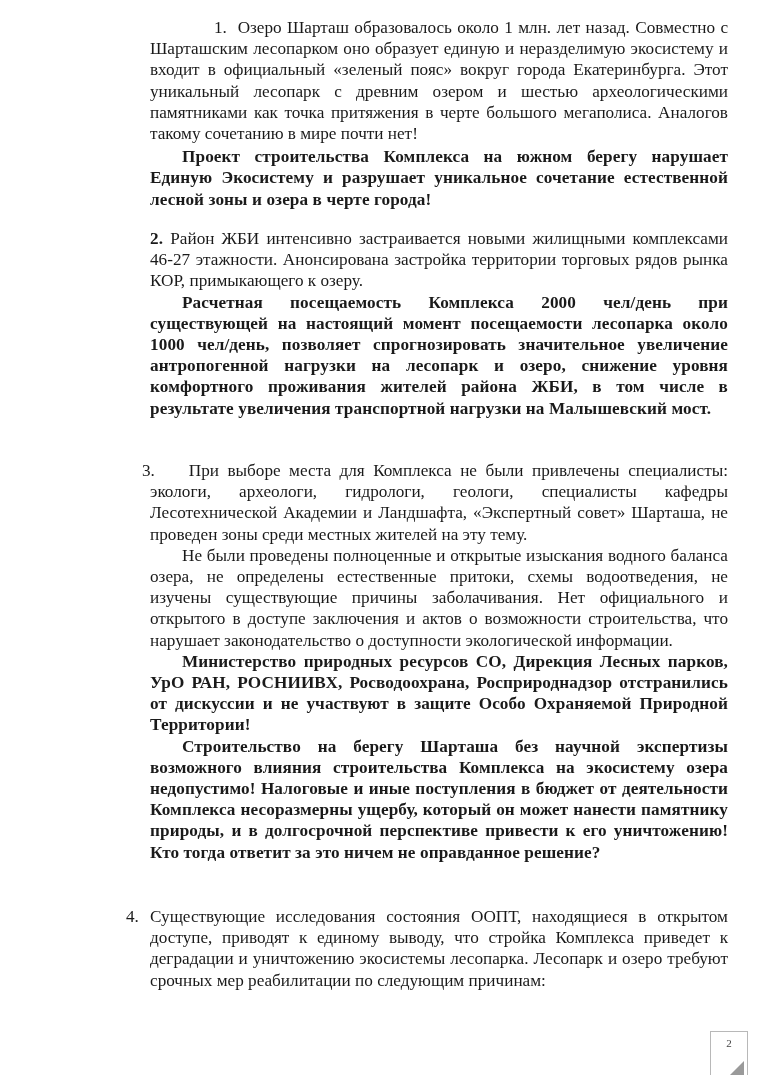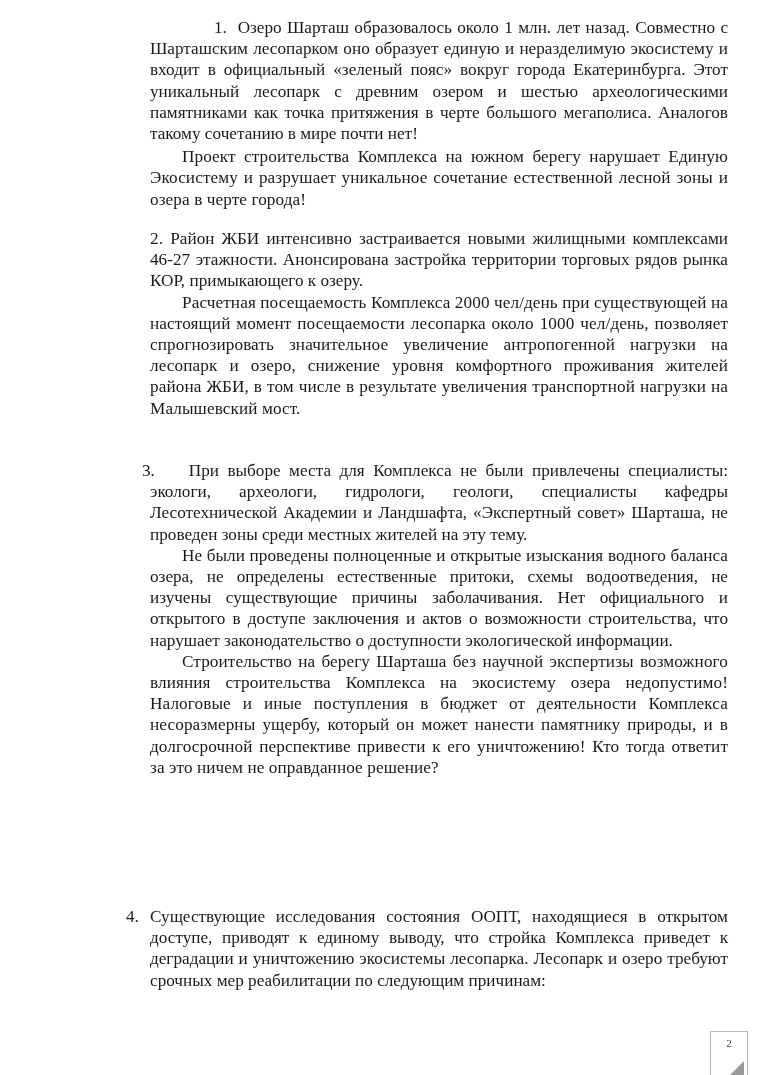--- a/index.html
+++ b/index.html
@@ -2,21 +2,21 @@
 <html><head>
 <meta charset="utf-8">
 <style>
   html, body { margin: 0; padding: 0; background: #ffffff; }
   body { width: 760px; height: 1075px; position: relative; overflow: hidden;
          font-family: "Liberation Serif", "DejaVu Serif", serif; color: #1a1a1a; }
   .page { position: absolute; left: 0; top: 0; width: 760px; height: 760px; background: #fff; margin-left: 22px; }
   .block { position: absolute; left: 128px; width: 578px; font-size: 17.2px; line-height: 21.2px; text-align: justify; }
   .p { margin: 0; }
   .p.indent { text-indent: 32px; }
-  .b { font-weight: normal; letter-spacing: 0.1px; }
+  .b { font-weight: bold; letter-spacing: 0.1px; }
   .num { display: inline-block; }
   #sec1 { top: 17px; }
   #sec2 { top: 228px; }
   #sec3 { top: 460px; }
   #sec4 { top: 906px; left: 104px; width: 602px; }
   #sec4 .p { padding-left: 24px; text-indent: -24px; }
   .spacer-sm { height: 2px; }
   .page-icon { position: absolute; left: 688px; top: 1031px; width: 38px; height: 44px; }
   .page-icon .sheet { position: absolute; left: 0; top: 0; width: 36px; height: 44px; border: 1px solid #b8b8b8; border-bottom: none; background: #fff; }
   .page-icon .fold { position: absolute; left: 20px; top: 30px; width: 0; height: 0;
@@ -35,20 +35,21 @@
   </div>
 
   <div class="block" id="sec2">
     <p class="p"><span class="num b">2.</span> <span>Район ЖБИ интенсивно застраивается новыми жилищными комплексами 46-27 этажности. Анонсирована застройка территории торговых рядов рынка КОР, примыкающего к озеру.</span></p>
     <p class="p indent b">Расчетная посещаемость Комплекса 2000 чел/день при существующей на настоящий момент посещаемости лесопарка около 1000 чел/день, позволяет спрогнозировать значительное увеличение антропогенной нагрузки на лесопарк и озеро, снижение уровня комфортного проживания жителей района ЖБИ, в том числе в результате увеличения транспортной нагрузки на Малышевский мост.</p>
   </div>
 
   <div class="block" id="sec3">
     <p class="p"><span class="num" style="margin-left:-8px">3.</span>&nbsp;&nbsp;&nbsp;&nbsp;<span>При выборе места для Комплекса не были привлечены специалисты: экологи, археологи, гидрологи, геологи, специалисты кафедры Лесотехнической Академии и Ландшафта, «Экспертный совет» Шарташа, не проведен зоны среди местных жителей на эту тему.</span></p>
     <p class="p indent">Не были проведены полноценные и открытые изыскания водного баланса озера, не определены естественные притоки, схемы водоотведения, не изучены существующие причины заболачивания. Нет официального и открытого в доступе заключения и актов о возможности строительства, что нарушает законодательство о доступности экологической информации.</p>
+    <p class="p indent b">Министерство природных ресурсов СО, Дирекция Лесных парков, УрО РАН, РОСНИИВХ, Росводоохрана, Росприроднадзор отстранились от дискуссии и не участвуют в защите Особо Охраняемой Природной Территории!</p>
     <p class="p indent b">Строительство на берегу Шарташа без научной экспертизы возможного влияния строительства Комплекса на экосистему озера недопустимо! Налоговые и иные поступления в бюджет от деятельности Комплекса несоразмерны ущербу, который он может нанести памятнику природы, и в долгосрочной перспективе привести к его уничтожению! Кто тогда ответит за это ничем не оправданное решение?</p>
   </div>
 
   <div class="block" id="sec4">
     <p class="p"><span class="num" style="width:24px;text-indent:0">4.</span><span>Существующие исследования состояния ООПТ, находящиеся в открытом доступе, приводят к единому выводу, что стройка Комплекса приведет к деградации и уничтожению экосистемы лесопарка. Лесопарк и озеро требуют срочных мер реабилитации по следующим причинам:</span></p>
   </div>
 
   <div class="page-icon">
     <div class="sheet"></div>
     <div class="fold"></div>

